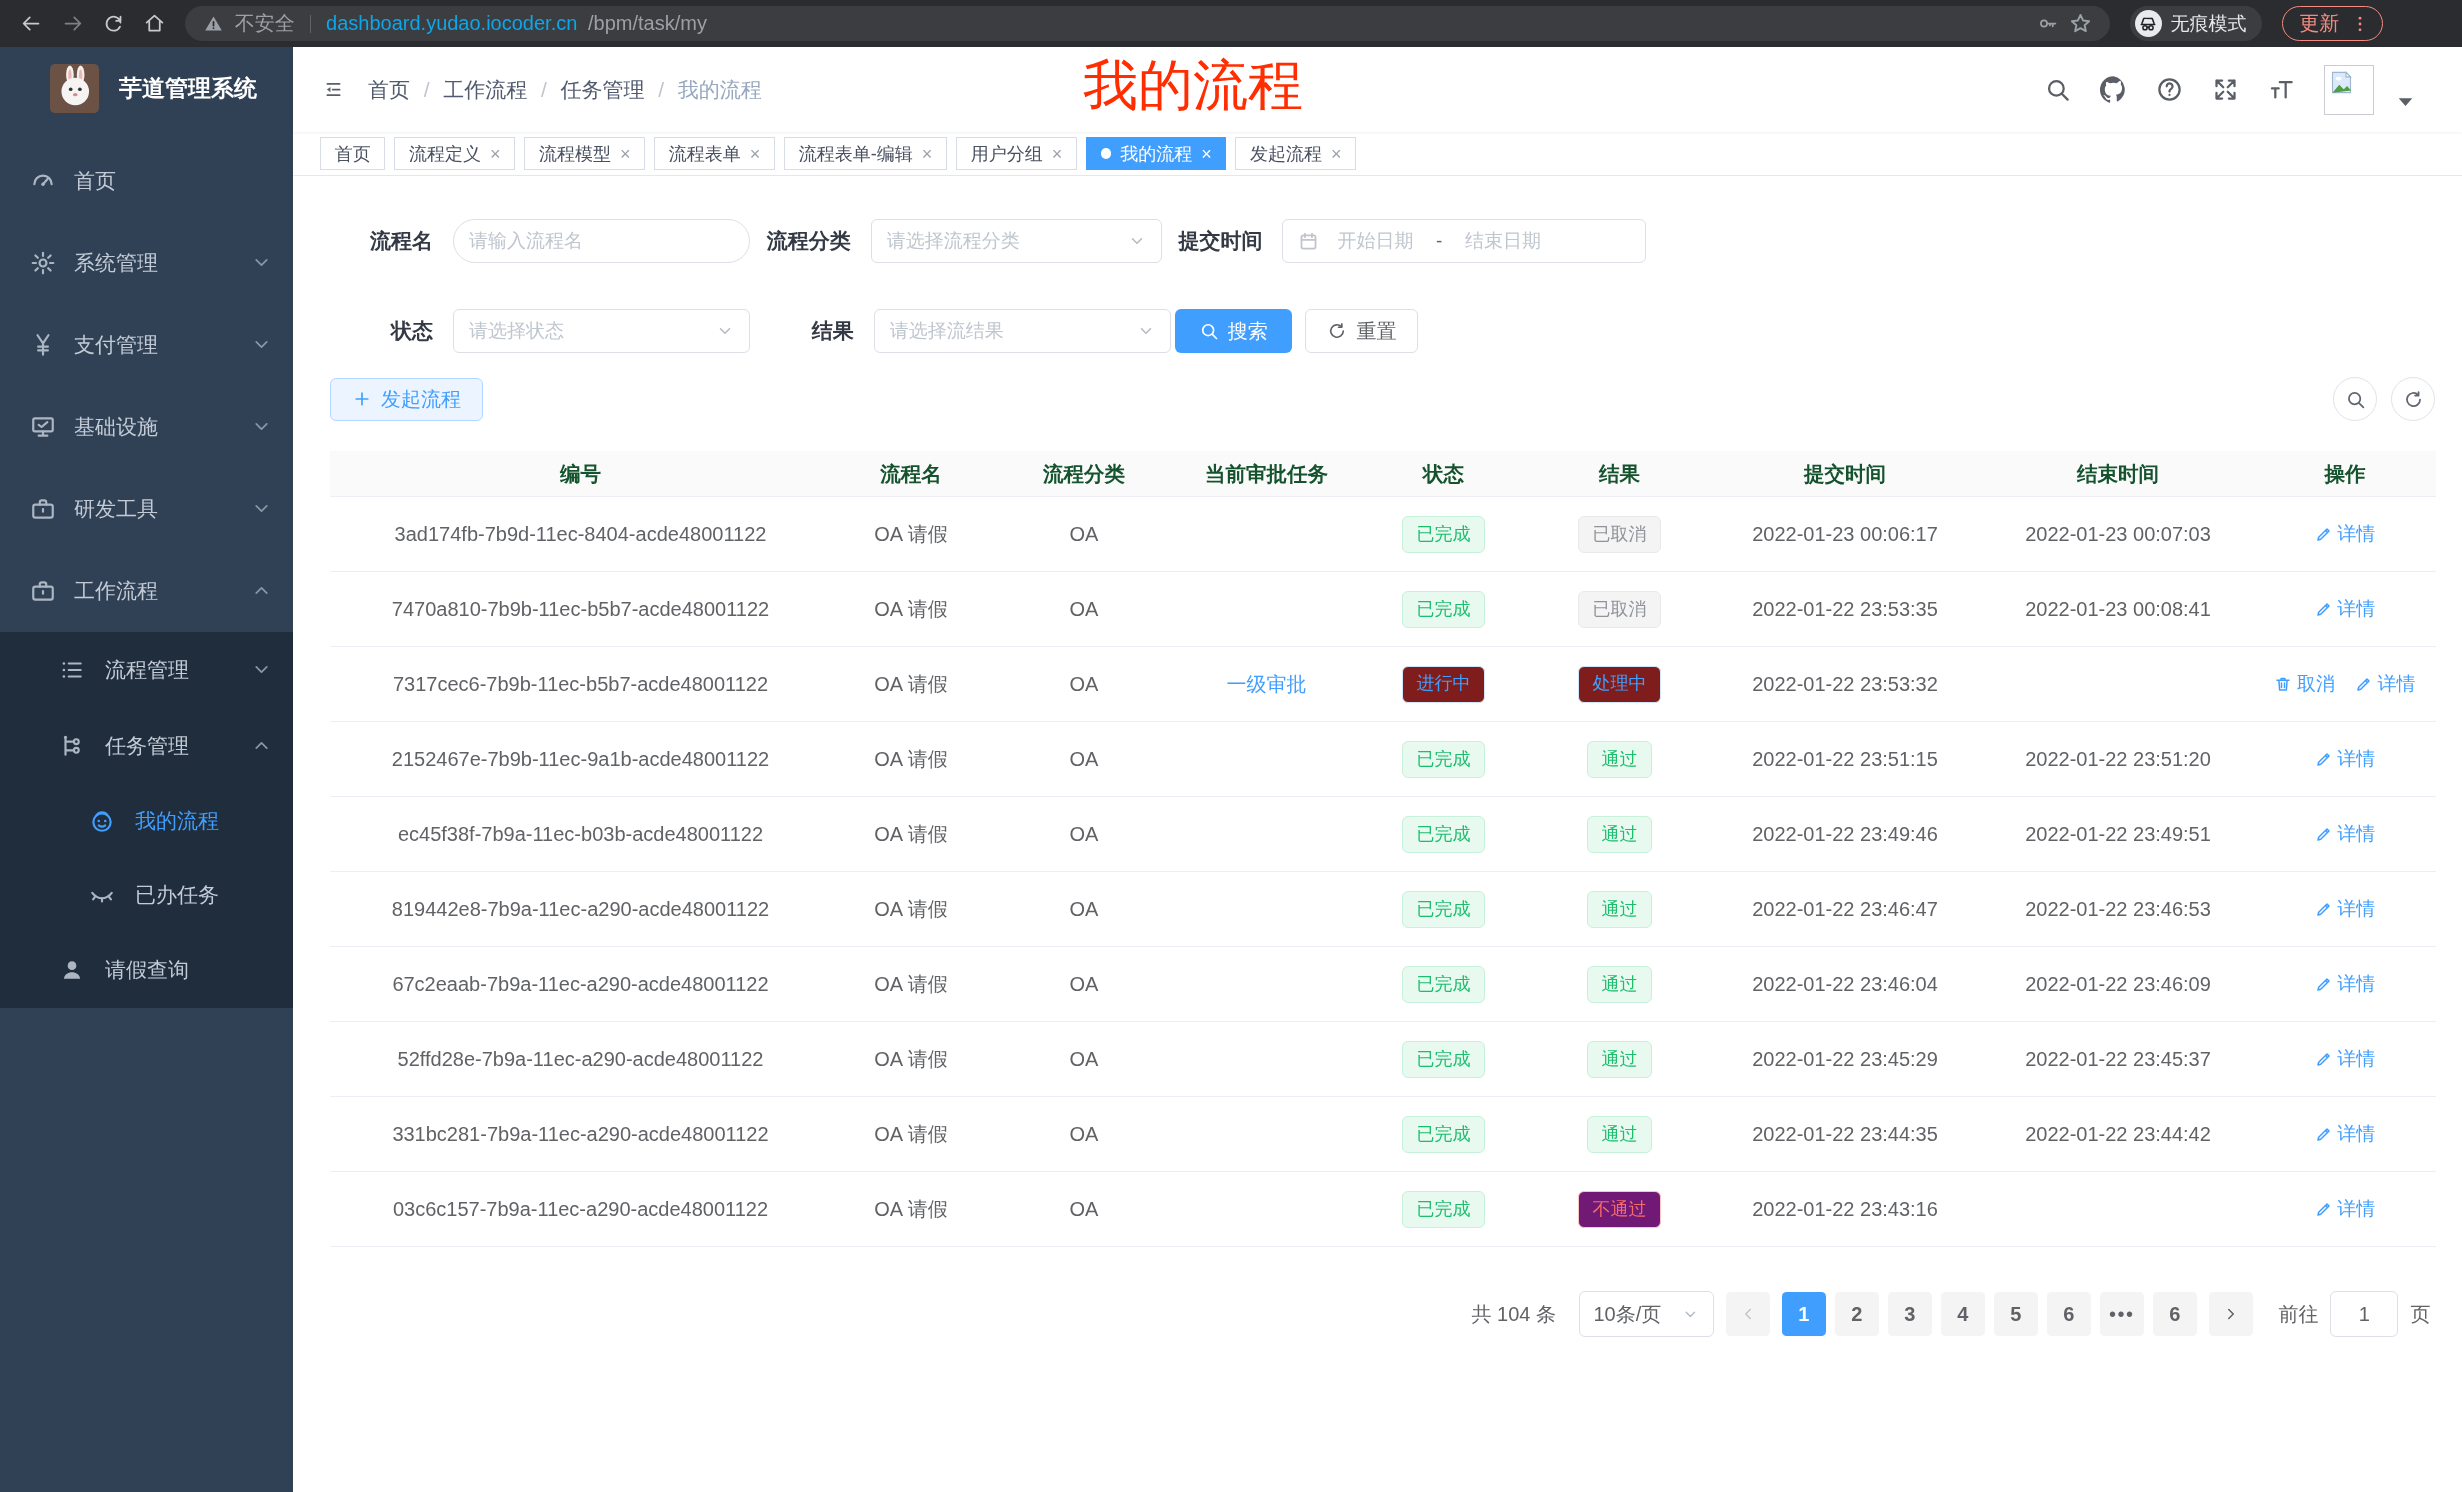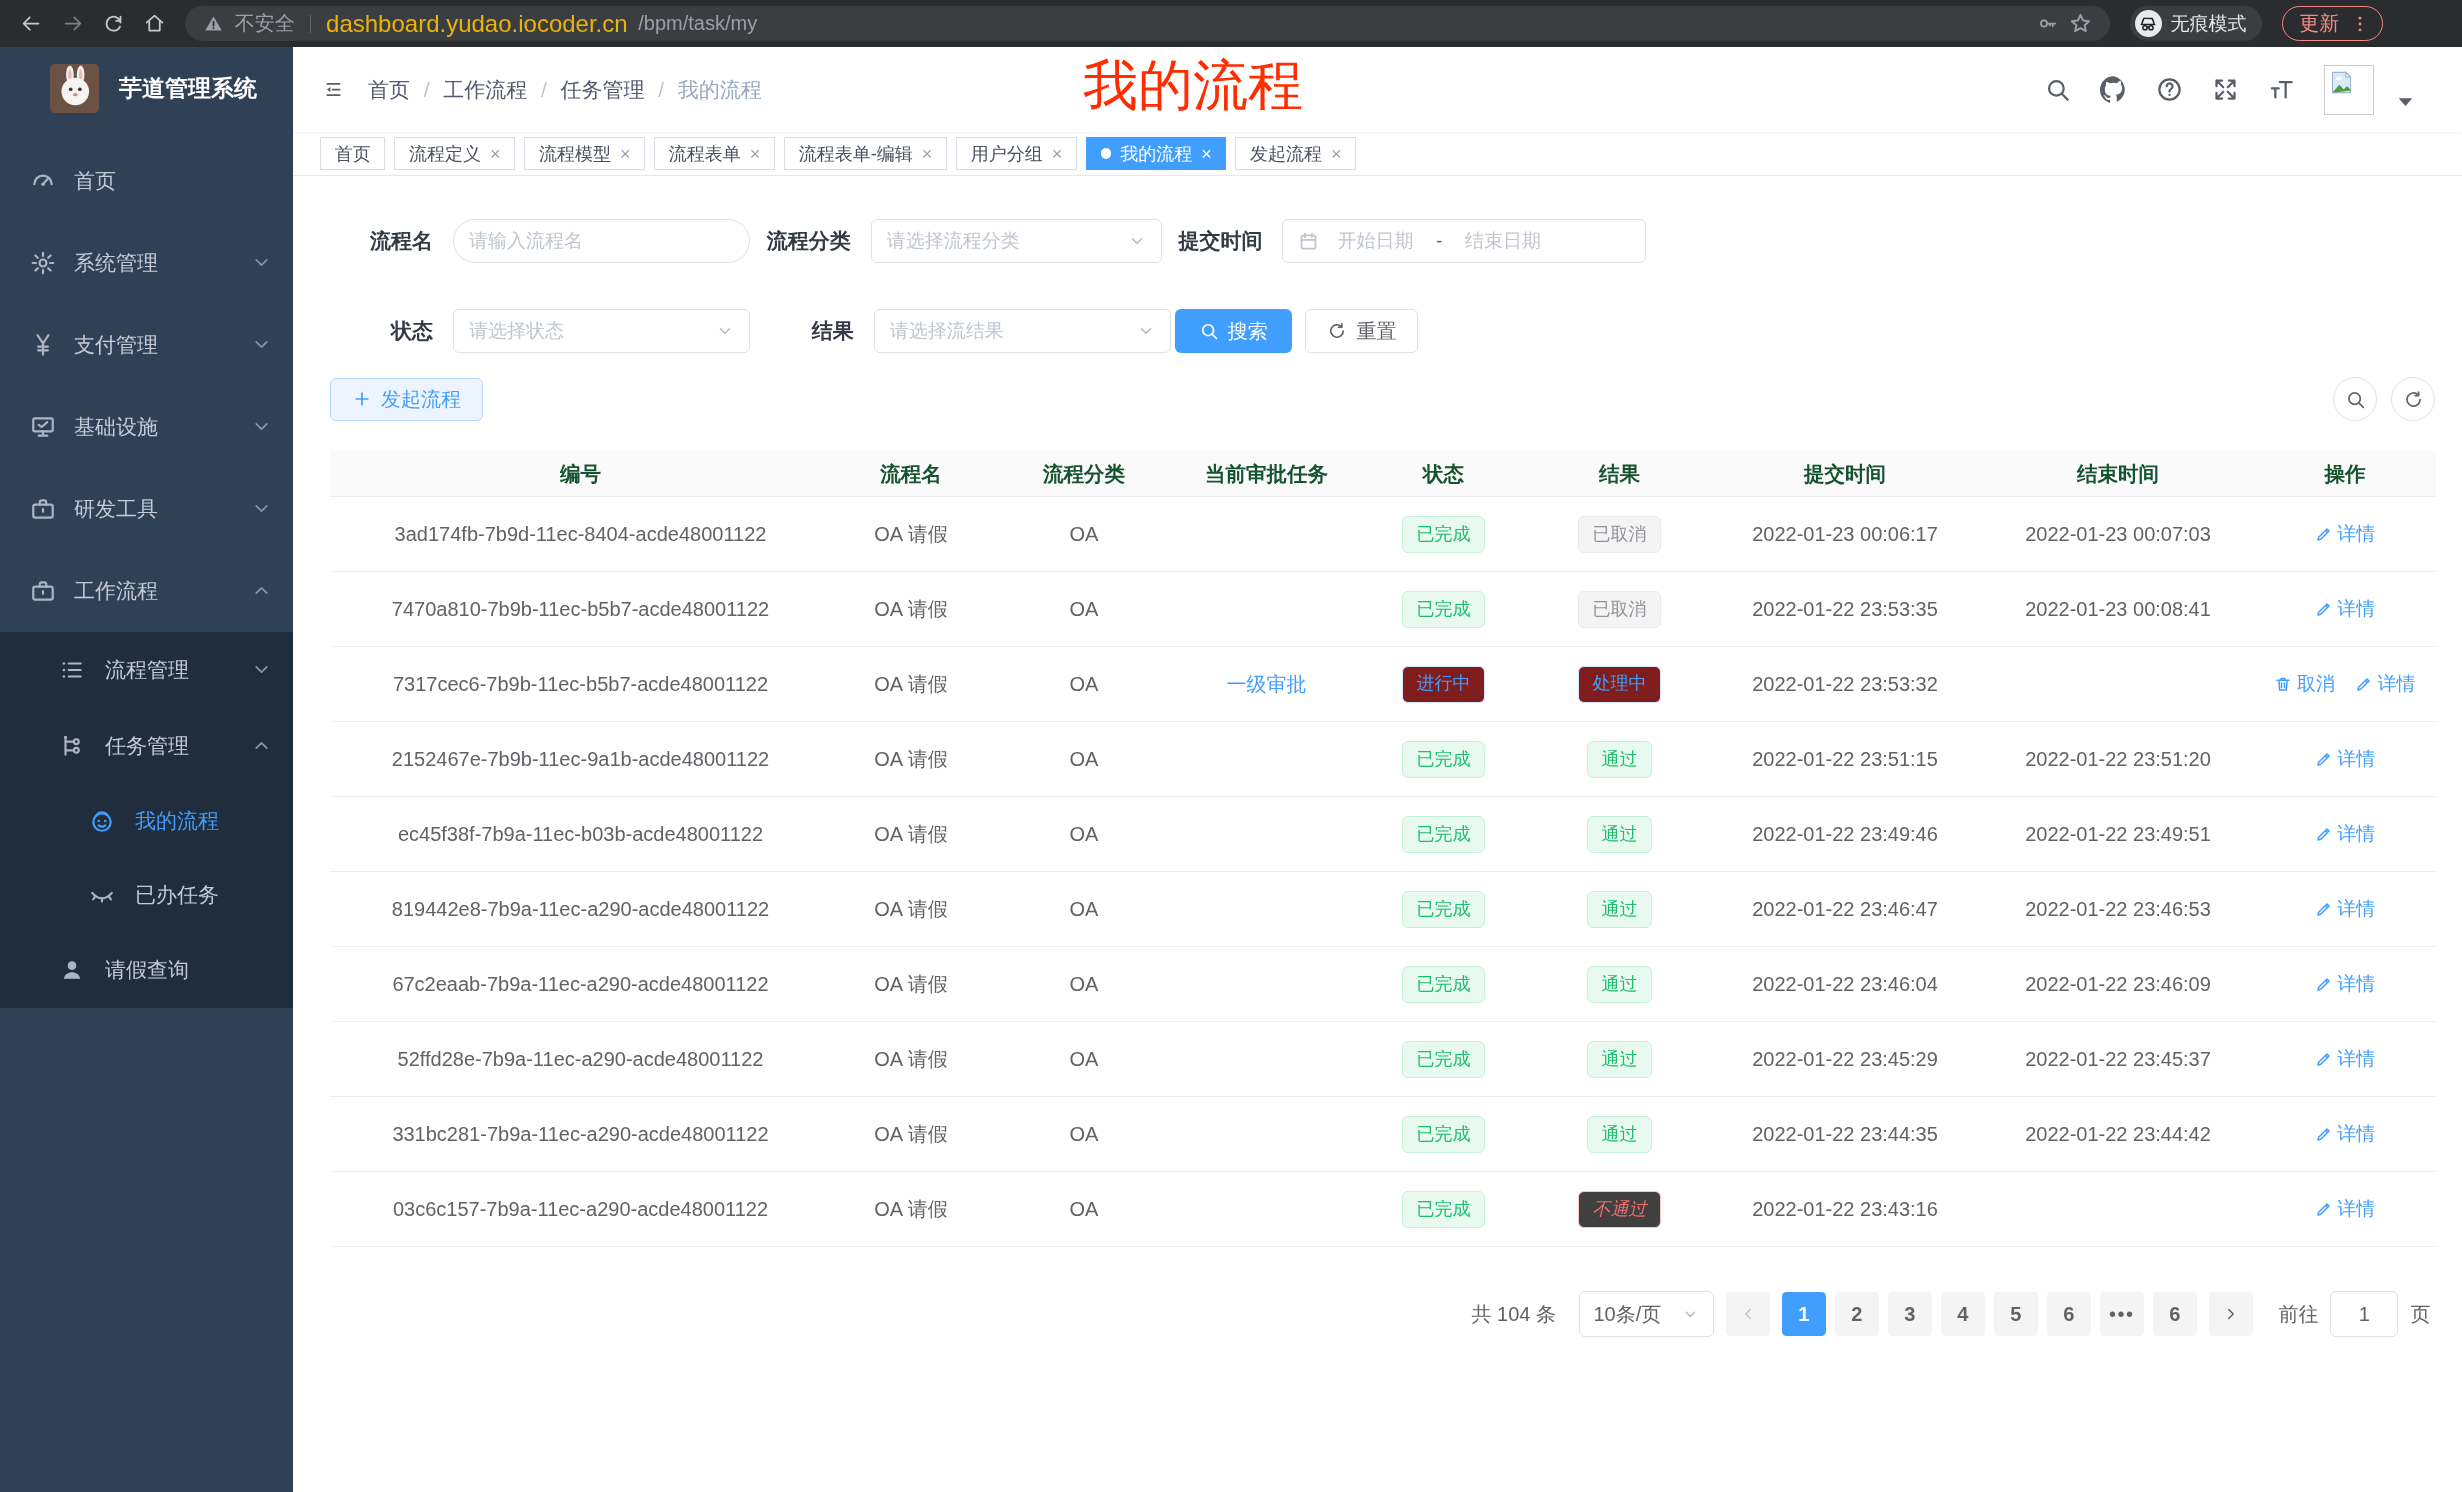--- a/index.html
+++ b/index.html
@@ -6,21 +6,21 @@
   html,body { width:2462px; height:1493px; overflow:hidden; }
   body { font-family:"Liberation Sans","DejaVu Sans",sans-serif; background:#fff; position:relative; }
   svg.icon { fill:none; stroke:currentColor; stroke-width:2; stroke-linecap:round; stroke-linejoin:round; width:21px; height:21px; flex:none; }
 
   
   .browser-bar { height:47px; background:#2b2c2f; display:flex; align-items:center; padding:0 21px; gap:20px; color:#c6c9cd; }
   .bb-icon { width:26px; height:26px; }
   .url-bar { flex:1; max-width:1925px; height:35px; background:#3c3d40; border-radius:17.5px; display:flex; align-items:center; padding:0 18px; gap:10.7px; color:#9aa0a6; }
   .url-warning { width:20px; height:20px; }
   .url-divider { width:0.8px; height:18px; background:#5f6368; margin:0 4.6px; }
-  .url-host { color:#eab308; font-size:24px; }
+  .url-host { color:#0ea5e9; font-size:20px; }
   .url-path { color:#9aa0a6; font-size:20px; }
   .url-spacer { flex:1; }
   .incognito-chip { height:35px; background:#3c3d40; border-radius:17.5px; display:flex; align-items:center; gap:9px; padding:0 15px 0 4.6px; }
   .incog-circle { width:27px; height:27px; border-radius:50%; background:#e8eaed; color:#202124; display:flex; align-items:center; justify-content:center; }
   .incog-circle svg { width:18px; height:18px; }
   .incognito-label { color:#e8eaed; font-size:19px; }
   .update-pill { height:35px; border:1.5px solid #f28b82; border-radius:17.5px; color:#f28b82; display:flex; align-items:center; gap:10.7px; padding:0 12px 0 16.7px; font-size:20px; }
   .update-pill svg { width:20px; height:20px; }
 
   
@@ -99,21 +99,21 @@
   .thead, .trow { display:grid; grid-template-columns:501px 160px 186px 179px 175px 177px 274px 272px 1fr; align-items:center; }
   .thead { background:#fafafa; height:46px; border-bottom:0.8px solid #ebeef5; }
   .th { font-weight:bold; color:#14532d; text-align:center; font-size:20.5px; }
   .trow { height:75px; border-bottom:0.8px solid #ebeef5; }
   .td { text-align:center; overflow:hidden; white-space:nowrap; }
   .link { color:#409eff; cursor:pointer; }
   .tag { display:inline-block; height:37px; line-height:35px; padding:0 13.7px; border-radius:6px; font-size:18px; border:0.8px solid transparent; }
   .tag-success { color:#1cbe6e; background:#e8f9ef; border-color:#c6f1da; }
   .tag-info { color:#909399; background:#f4f4f5; border-color:#e9e9eb; }
   .tag-primary { color:#409eff; background:#7f1d1d; border-color:#cfe6fb;font-family:Liberation Mono, monospace; }
-  .tag-danger { color:#f56c6c; background:#404040; border-color:#fbc4c4;font-style:italic; }
+  .tag-danger { color:#f56c6c; background:#701a75; border-color:#fbc4c4; }
   .ops { display:flex; justify-content:center; gap:20px; }
   .op-link { color:#409eff; display:inline-flex; align-items:center; gap:4.6px; cursor:pointer; font-size:19px; }
   .op-link svg { width:18px; height:18px; }
 
   
   .pagination { margin-top:44px; display:flex; align-items:center; justify-content:flex-end; gap:12px; font-size:20px; color:#606266; padding-right:4.6px; }
   .pg-total { margin-right:10.7px; }
   .pg-size { width:135px; height:46px; border:0.8px solid #dcdfe6; border-radius:6px; display:flex; align-items:center; justify-content:space-between; padding:0 13.7px; cursor:pointer; }
   .pg-size svg { width:16.7px; height:16.7px; color:#b4bac2; }
   #pages { display:flex; gap:9px; }

